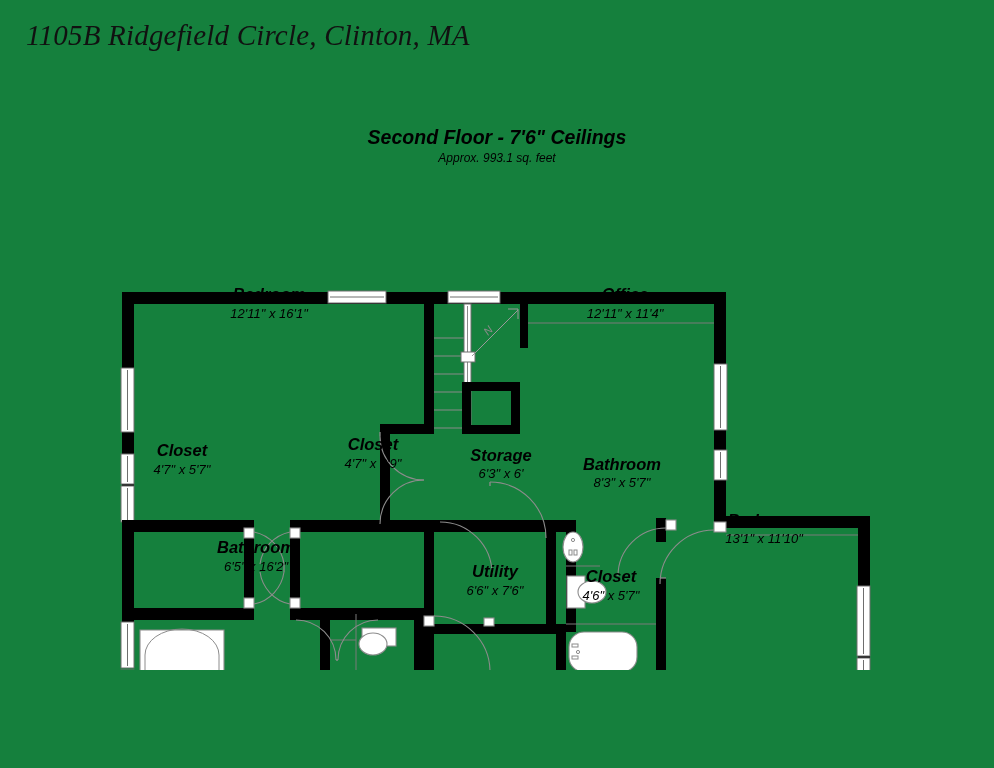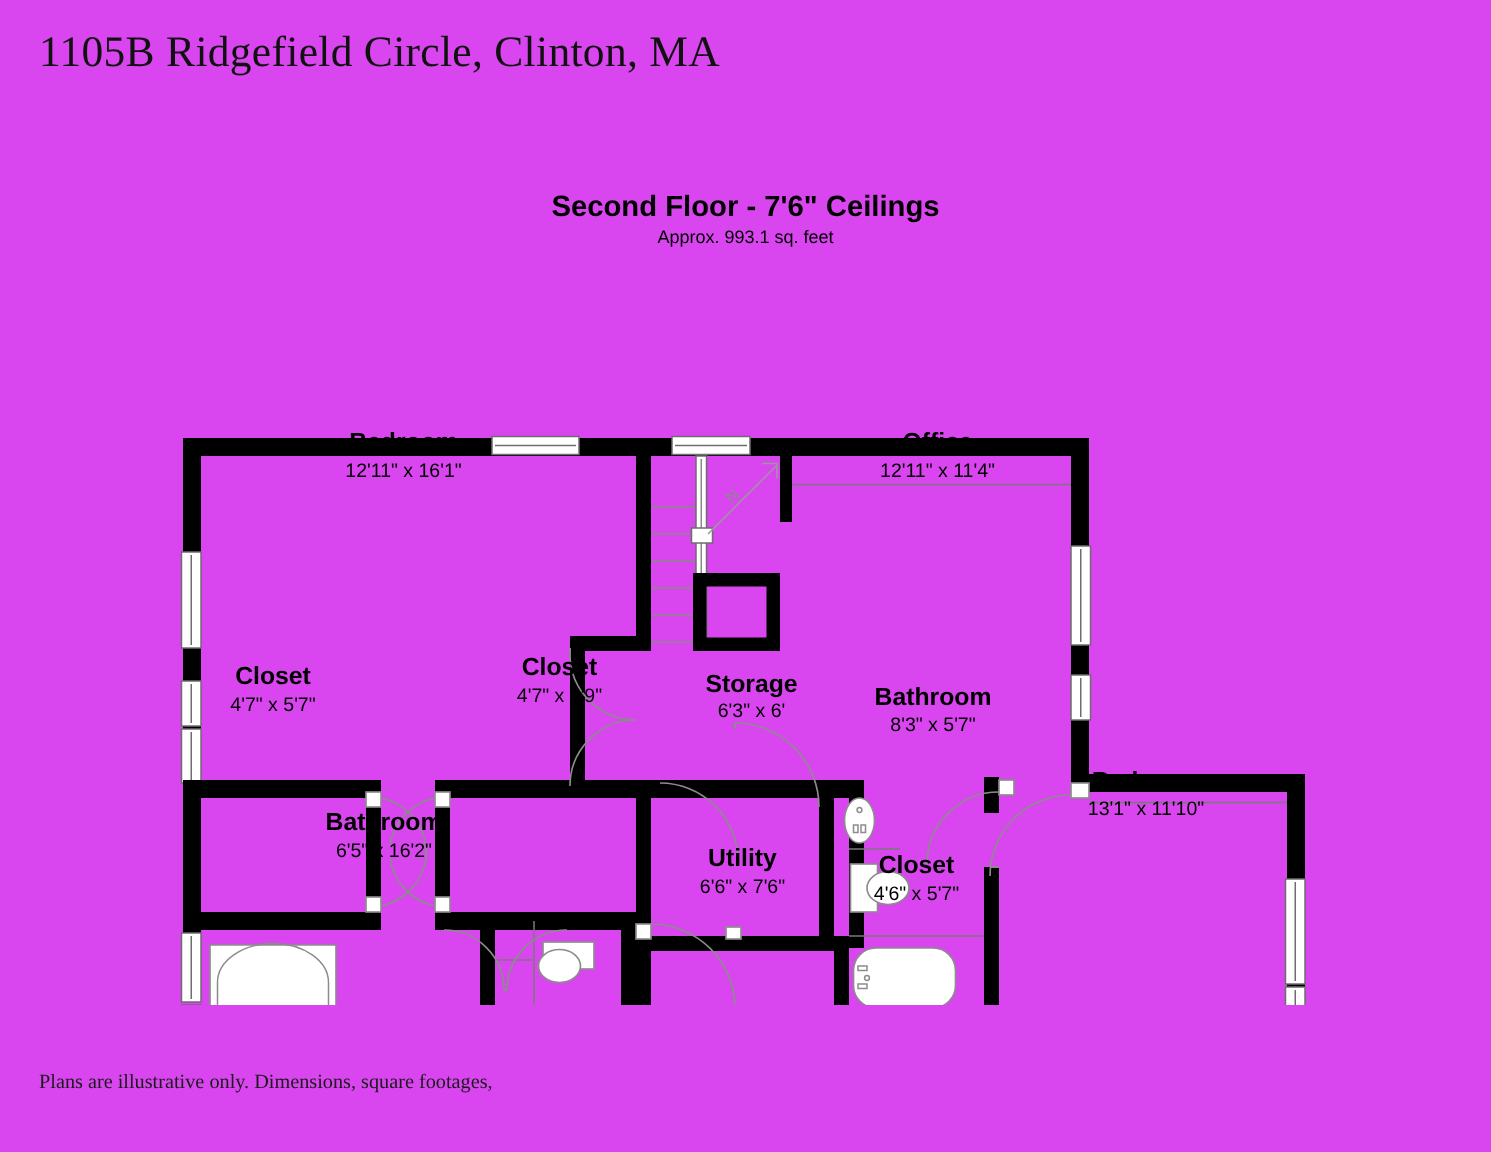--- a/index.html
+++ b/index.html
@@ -11,21 +11,22 @@
   body {
     width: 994px;
     height: 768px;
     position: relative;
     font-family: "Liberation Sans", sans-serif;
     overflow: hidden;
   }
   #page {
     position: absolute;
     inset: 0;
-    background: #d946ef;
+    background: #15803d;
+    font-style: italic;
   }
   #property-title {
     position: absolute;
     left: 26px;
     top: 18px;
     font-family: "Liberation Serif", serif;
     font-size: 29px;
     line-height: 34px;
     color: #111111;
     letter-spacing: 0.2px;
@@ -399,16 +400,15 @@
         <text class="room-dims" x="495" y="485" text-anchor="middle">6'6" x 7'6"</text>
       </g>
       <g>
         <text class="room-name" x="611" y="472" text-anchor="middle">Closet</text>
         <text class="room-dims" x="611" y="490" text-anchor="middle">4'6" x 5'7"</text>
       </g>
     </svg>
   </div>
 
   <div id="disclaimer">
-    <div>Plans are illustrative only. Dimensions, square footages,</div>
   </div>
 
 </div>
 
 </body></html>

